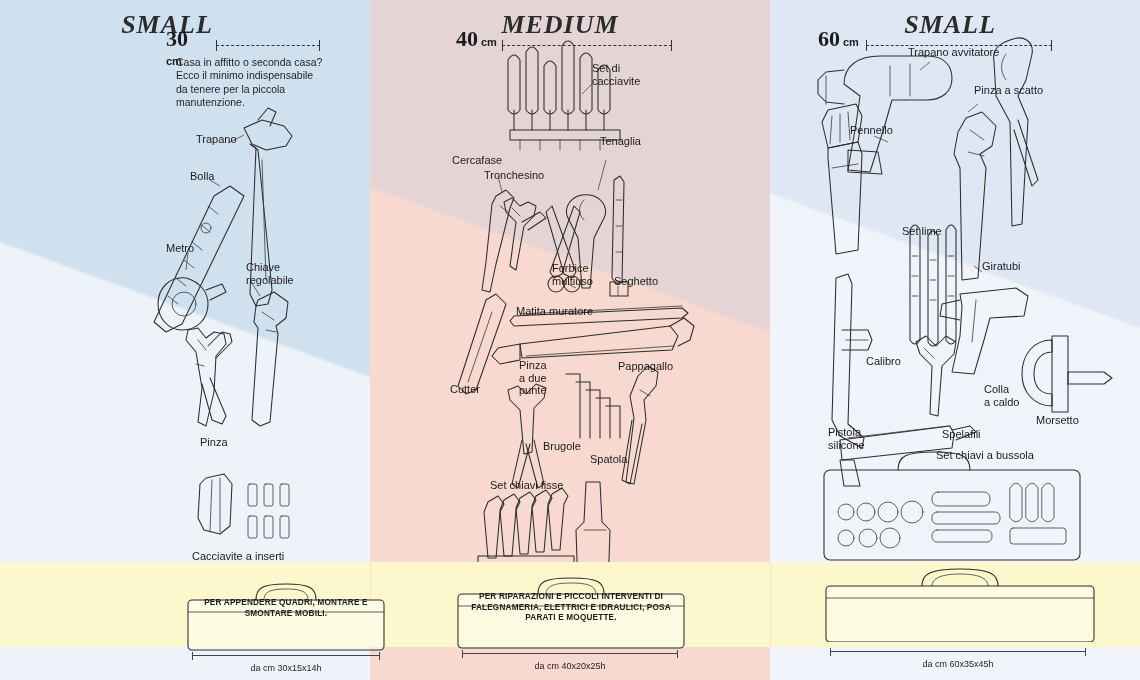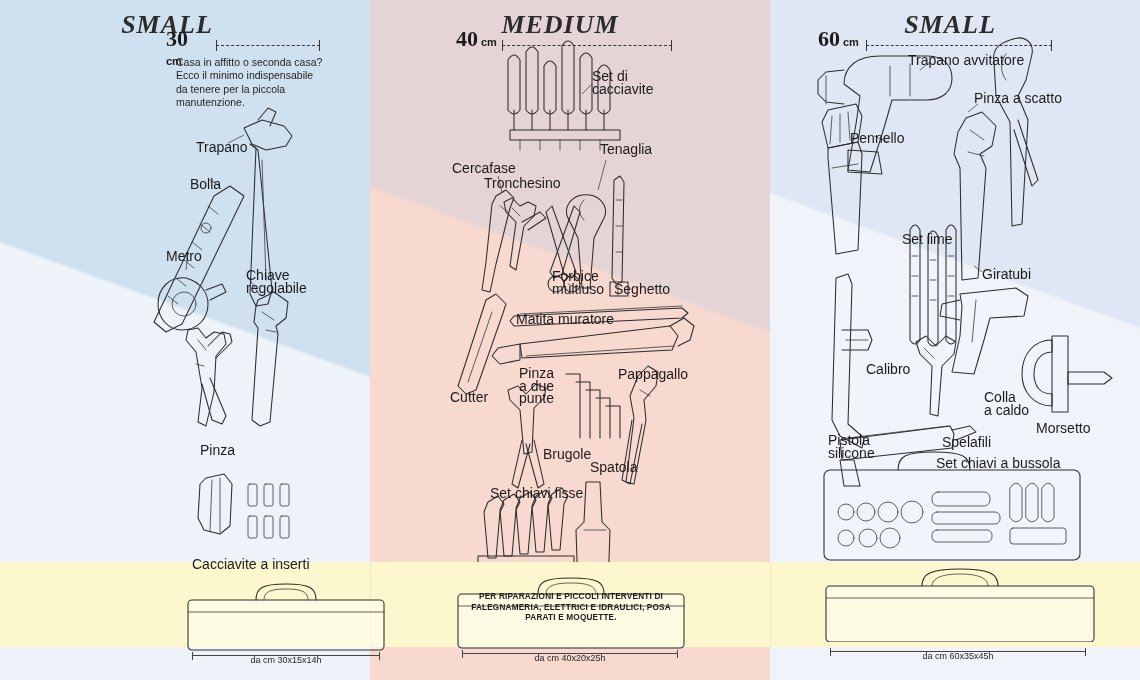--- a/index.html
+++ b/index.html
@@ -57,26 +57,26 @@
   .c1 .ruler{left:216px;width:104px;}
   .c2 .ruler{left:132px;width:170px;}
   .c3 .ruler{left:96px;width:186px;}
 
   .intro{
     position:absolute;left:176px;top:56px;width:148px;
     font-size:10.5px;line-height:13.4px;color:#1f1f1f;
   }
 
   
-  .lbl{position:absolute;font-size:14px;line-height:12.5px;color:#1b1b1b;white-space:pre-line;margin-top:8px;}
+  .lbl{position:absolute;font-size:11px;line-height:12.5px;color:#1b1b1b;white-space:pre-line;}
   .tb-text{
     position:absolute;text-align:center;font-size:8.2px;line-height:10.5px;
     font-weight:700;letter-spacing:.2px;color:#1d1d1d;
   }
-  .dim{position:absolute;font-size:9px;color:#1f1f1f;text-align:center;}
+  .dim{position:absolute;font-size:9px;color:#1f1f1f;text-align:center;margin-top:8px;}
   .dimline{position:absolute;height:7px;}
   .dimline .line{position:absolute;top:3px;left:0;right:0;border-top:1px solid #444;}
   .dimline .cap{position:absolute;top:0;width:1px;height:8px;background:#444;}
   .dimline .cap.l{left:0;}
   .dimline .cap.r{right:0;}
 
   svg{display:block;}
   .ink{fill:none;stroke:#2c2c2c;stroke-width:1.05;stroke-linecap:round;stroke-linejoin:round;}
   .ink-thin{fill:none;stroke:#3a3a3a;stroke-width:.8;stroke-linecap:round;stroke-linejoin:round;}
   .ink-fill{fill:rgba(255,255,255,.45);stroke:#2c2c2c;stroke-width:1.05;stroke-linejoin:round;}
@@ -179,20 +179,23 @@
       <div class="lbl" style="left:200px;top:436px">Pinza</div>
       <div class="lbl" style="left:192px;top:550px">Cacciavite a inserti</div>
     </div>
 
     <svg width="200" height="76" viewBox="0 0 200 76" style="position:absolute;left:186px;top:578px">
       <path class="ink-fill" d="M6 22 h188 a4 4 0 0 1 4 4 v42 a4 4 0 0 1 -4 4 H6 a4 4 0 0 1 -4 -4 V26 a4 4 0 0 1 4 -4z"></path>
       <path class="ink" d="M70 22 c0 -12 6 -16 30 -16 s30 4 30 16"></path>
       <path class="ink-thin" d="M78 22 c0 -8 6 -11 22 -11 s22 3 22 11"></path>
       <path class="ink-thin" d="M2 34 h196"></path>
     </svg>
+    <div class="tb-text" style="left:196px;top:598px;width:180px">PER APPENDERE
+QUADRI, MONTARE
+E SMONTARE MOBILI.</div>
 
     <div class="dimline" style="left:192px;top:652px;width:188px">
       <div class="line"></div>
         <div class="cap l"></div>
         <div class="cap r"></div>
     </div>
     <div class="dim" style="left:192px;top:655px;width:188px">da cm 30x15x14h</div>
   </div>
 
   <div class="col c2">

